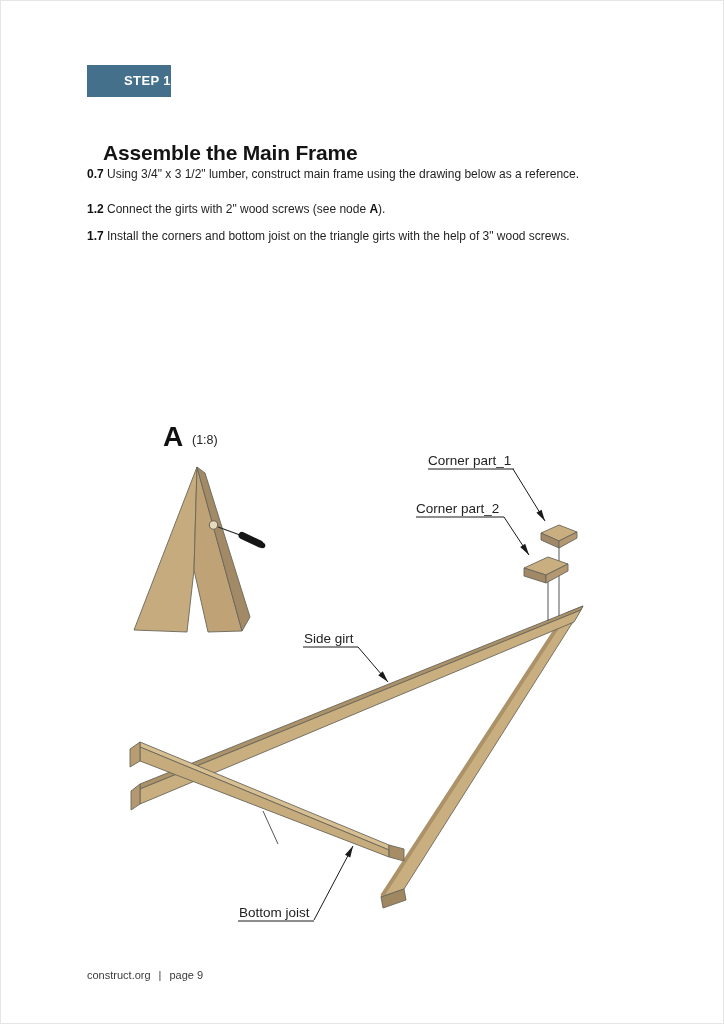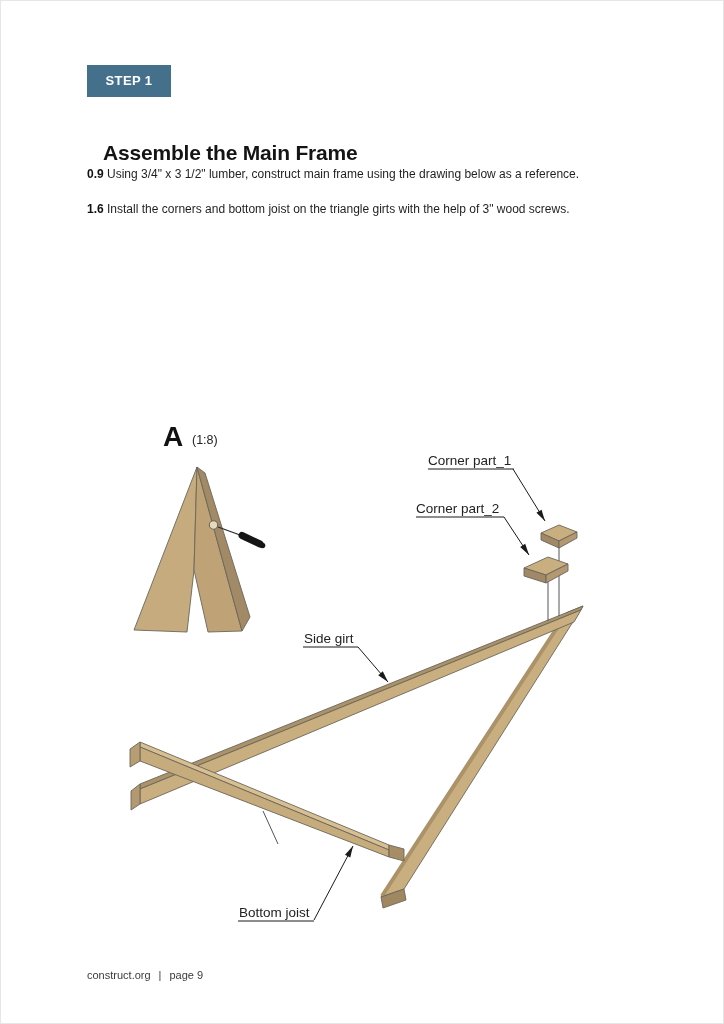--- a/index.html
+++ b/index.html
@@ -12,21 +12,21 @@
     font-family:"Liberation Sans", sans-serif;
     box-sizing:border-box;
     border:1px solid #e6e6e6;
   }
   .badge{
     position:absolute;left:86px;top:64px;
     width:84px;height:32px;
     background:#44708c;
     color:#ffffff;
     font-size:13px;font-weight:bold;letter-spacing:.4px;
-    text-align:center;line-height:32px;
+    text-align:right;line-height:32px;
   }
   .title{
     position:absolute;left:86px;top:124px;margin:16px;
     font-size:21px;font-weight:bold;color:#141414;letter-spacing:-0.2px;
   }
   .body-text{
     position:absolute;left:86px;top:164px;width:562px;
     font-size:12px;line-height:18px;color:#1f1f1f;
   }
   .body-text p{margin:0 0 9px 0;}
@@ -51,24 +51,27 @@
 </head>
 <body>
 
 <div class="page">
 
   <div class="badge">STEP 1</div>
 
   <h1 class="title">Assemble the Main Frame</h1>
 
   <div class="body-text">
-    <p class="first"><b>0.9</b>
+    <p class="first"><b>0.7</b>
       <span>Using 3/4" x 3 1/2" lumber, construct main frame using the drawing below as a reference.</span><br>
     </p>
-    <p><b>1.6</b>
+    <p><b>1.2</b>
+      <span>Connect the girts with 2" wood screws (see node </span><b>A</b><span>).</span>
+    </p>
+    <p><b>1.7</b>
       <span>Install the corners and bottom joist on the triangle girts with the help of 3" wood screws.</span>
     </p>
   </div>
 
   <svg class="diagram" viewBox="0 0 724 560" width="724" height="560" xmlns="http://www.w3.org/2000/svg">
     <defs>
       <marker id="arrowhead" markerUnits="userSpaceOnUse" markerWidth="14" markerHeight="9" refX="12" refY="4" orient="auto">
         <path d="M0.5,1 L12,4 L0.5,7 Z" fill="#1a1a1a"></path>
       </marker>
     </defs>

